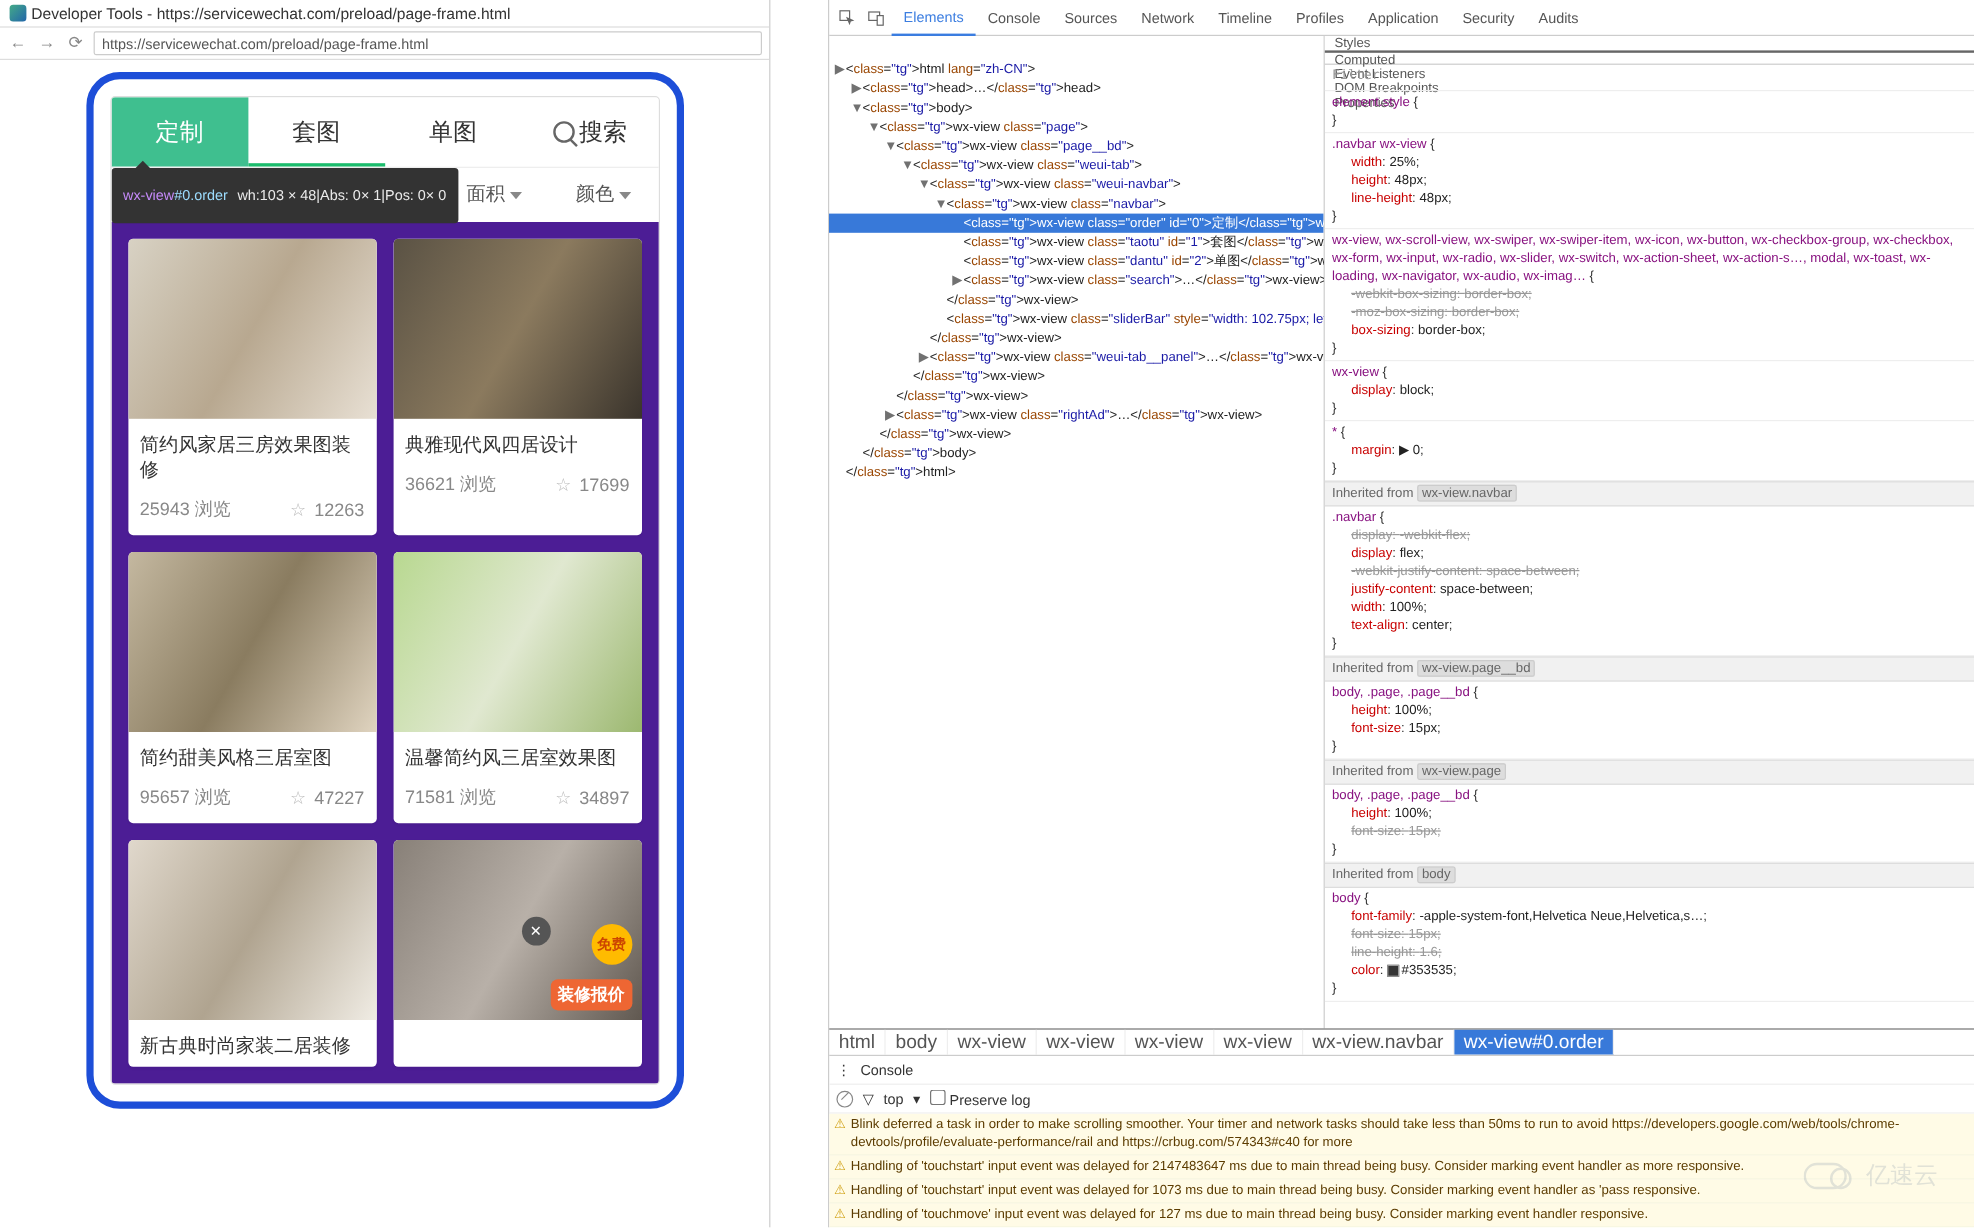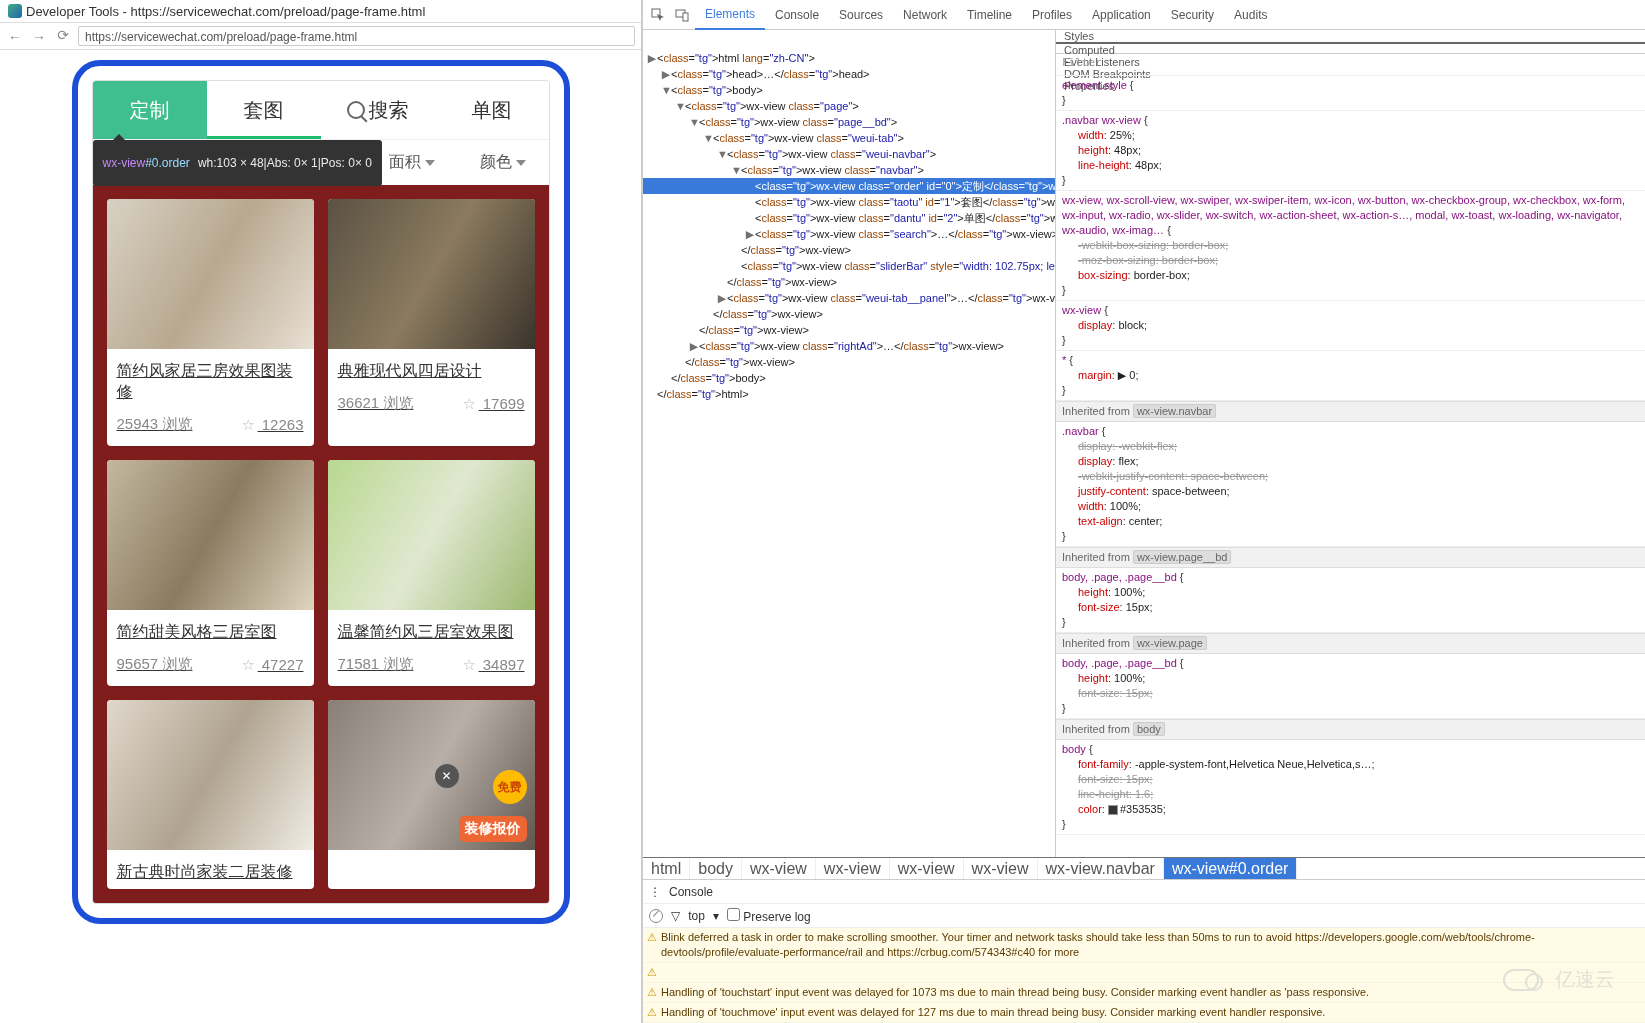--- a/index.html
+++ b/index.html
@@ -1,17 +1,17 @@
 <!DOCTYPE html>
 <html><head>
 <meta charset="utf-8">
 <style>
 * { margin:0; padding:0; box-sizing:border-box; font-family:-apple-system,"Helvetica Neue",Helvetica,Arial,sans-serif; }
 body { font-size:12px; color:#333; background:#fff; }
-.app { display:flex; height:1023px; width:1645px; }
+.app { display:flex; height:1023px; width:1645px;gap:48px; }
 
 .left { width:642px; border-right:1px solid #ccc; display:flex; flex-direction:column; }
 .titlebar { height:22px; padding:2px 8px; font-size:13px; display:flex; align-items:center; gap:4px;}
 .titlebar .devicon { width:14px; height:14px; border-radius:3px; background:linear-gradient(135deg,#4a8,#26a);}
 .addrbar { height:28px; display:flex; align-items:center; gap:6px; padding:0 6px; border-top:1px solid #ddd; border-bottom:1px solid #ddd;}
 .navbtn { width:18px; height:18px; color:#888; font-size:14px; text-align:center;}
 .addr { flex:1; height:20px; border:1px solid #ccc; border-radius:2px; font-size:12px; padding:0 6px; line-height:20px; color:#555;}
 .phone-wrap { flex:1; display:flex; align-items:flex-start; justify-content:center; padding:10px 0 0 0;}
 .phone { width:498px; border:6px solid #1d4ed8; border-radius:28px; padding:14px; background:#fff;}
 .screen { border:1px solid #ddd; border-radius:4px; overflow:hidden; background:#f5f5f5; position:relative;}
@@ -22,21 +22,21 @@
 .magnify{ width:18px;height:18px;border:2px solid #666;border-radius:50%; position:relative;}
 .magnify::after{content:"";position:absolute;width:8px;height:2px;background:#666;transform:rotate(45deg);bottom:-3px;right:-5px;}
 .filters{ display:flex; background:#fff; height:46px; border-top:1px solid #eee; position:relative;}
 .filter{ flex:1; display:flex; align-items:center; justify-content:center; font-size:16px; color:#555; gap:4px;}
 .chev-down{ width:0;height:0;border-left:5px solid transparent;border-right:5px solid transparent;border-top:6px solid #888;}
 .insp-tip{ position:absolute; top:0; left:0; height:46px; background:#333; color:#fff; display:flex; align-items:center; padding:0 10px; border-radius:3px; z-index:3; font-size:12px; white-space:nowrap;}
 .insp-tip .sel{ color:#c58af9;}
 .insp-tip .id{ color:#9cdcfe;}
 .insp-tip .meta{ margin-left:8px; opacity:.9;}
 .insp-tip::before{content:"";position:absolute;top:-6px;left:20px;border-left:6px solid transparent;border-right:6px solid transparent;border-bottom:6px solid #333;}
-.grid { display:grid; grid-template-columns:1fr 1fr; gap:14px; padding:14px; background:#7f1d1d;text-decoration:underline;}
+.grid { display:grid; grid-template-columns:1fr 1fr; gap:14px; padding:14px; background:#4c1d95;}
 .card{ background:#fff; border-radius:4px; overflow:hidden; box-shadow:0 1px 2px rgba(0,0,0,.05);}
 .thumb{ height:150px; background:linear-gradient(120deg,#d8d2c4,#b8a890,#e8e0d4); position:relative;}
 .thumb.b{background:linear-gradient(120deg,#5a5244,#8b7a5e,#3a342c);}
 .thumb.c{background:linear-gradient(120deg,#c4b8a0,#8a7c60,#e0d4c0);}
 .thumb.d{background:linear-gradient(120deg,#b8d890,#e0e8d0,#9cb870);}
 .thumb.e{background:linear-gradient(120deg,#e0d8cc,#b0a490,#f0ece4);}
 .thumb.f{background:linear-gradient(120deg,#888078,#b8b0a8,#605850);}
 .ctitle{ padding:12px 10px 6px; font-size:16px; color:#333;}
 .cmeta{ display:flex; justify-content:space-between; align-items:center; padding:6px 10px 12px; font-size:15px; color:#888;}
 .star{ width:16px;height:16px; display:inline-block; color:#bbb;}
@@ -108,25 +108,25 @@
    <div class="phone">
     <div class="screen">
       <div class="tabs" id="top-tabs">
               <div class="tab active">
                 <span>定制</span>
               </div>
               <div class="tab green-underline">
                 <span>套图</span>
               </div>
               <div class="tab">
+                <span>单图</span>
+              </div>
+              <div class="tab">
                 <span class="magnify"></span>
                 <span>搜索</span>
-              </div>
-              <div class="tab">
-                <span>单图</span>
               </div>
             </div>
       <div class="filters">
         <div class="insp-tip">
           <span class="sel">wx-view</span>
                 <span class="id">#0.order</span>
           <span class="meta">wh:103 × 48|Abs: 0× 1|Pos: 0× 0</span>
         </div>
         <div id="filters-host" style="display: flex; position: absolute; inset: 0px;">
                 <div style="flex: 3 1 0%;"></div>
@@ -292,20 +292,21 @@
        <span>▾</span>
        <label><input type="checkbox" style=""> <span>Preserve log</span></label>
      </div>
      <div class="console-body" id="console-body">
           <div class="msg">
             <span class="warn">⚠</span>
             <span style="flex:1">Blink deferred a task in order to make scrolling smoother. Your timer and network tasks should take less than 50ms to run to avoid https://developers.google.com/web/tools/chrome-devtools/profile/evaluate-performance/rail and https://crbug.com/574343#c40 for more</span>
           </div>
           <div class="msg">
             <span class="warn">⚠</span>
+            <span style="flex:1">Handling of 'touchstart' input event was delayed for 2147483647 ms due to main thread being busy. Consider marking event handler as more responsive.</span>
           </div>
           <div class="msg">
             <span class="warn">⚠</span>
             <span style="flex:1">Handling of 'touchstart' input event was delayed for 1073 ms due to main thread being busy. Consider marking event handler as 'pass responsive.</span>
           </div>
           <div class="msg">
             <span class="warn">⚠</span>
             <span style="flex:1">Handling of 'touchmove' input event was delayed for 127 ms due to main thread being busy. Consider marking event handler responsive.</span>
           </div>
         </div>

